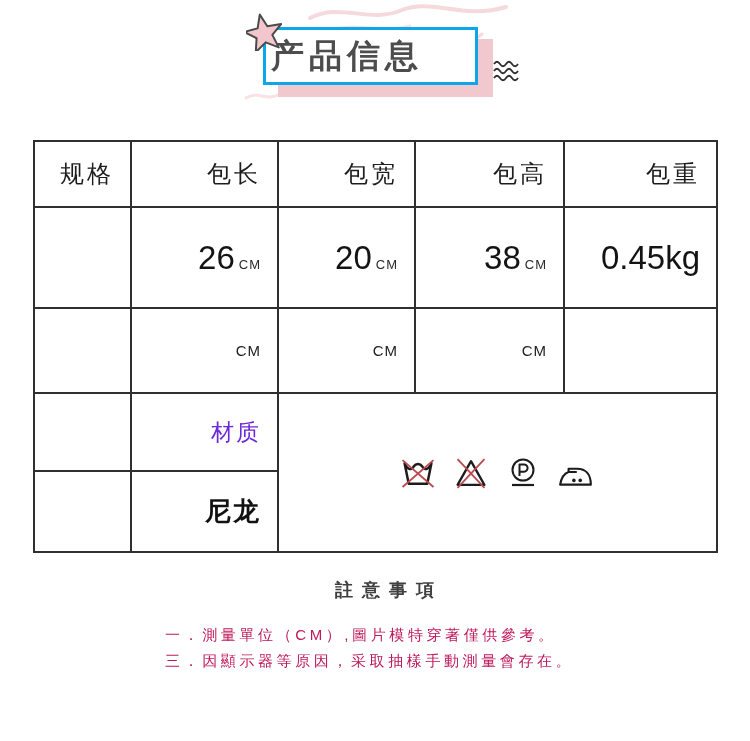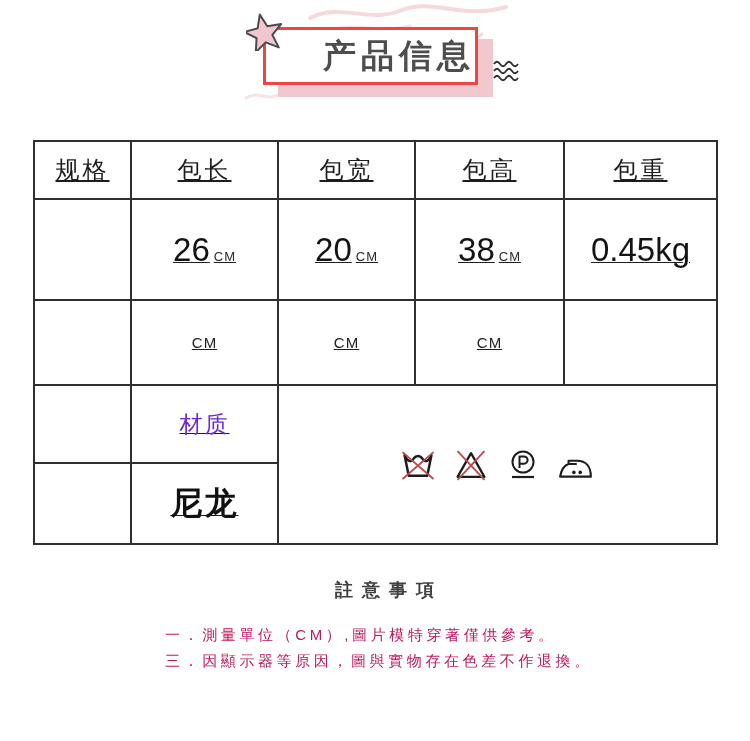--- a/index.html
+++ b/index.html
@@ -10,43 +10,43 @@
   }
   
   .hdr{position:absolute;left:0;top:0;width:750px;height:120px;}
   .hdr-scribbles{position:absolute;left:0;top:0;}
   .pink-shadow{
     position:absolute;left:278px;top:39px;width:215px;height:58px;
     background:#f1c8cd;
   }
   .title-box{
     position:absolute;left:263px;top:27px;width:215px;height:58px;
-    background:#ffffff;border:3px solid #ef4444;
-    display:flex;align-items:center;justify-content:flex-end;box-sizing:border-box;
+    background:#ffffff;border:3px solid #0ea5e9;
+    display:flex;align-items:center;justify-content:flex-start;box-sizing:border-box;
   }
   .title-text{
     font-size:33px;font-weight:600;color:#4d4d4d;letter-spacing:5px;
     padding-left:5px; 
     white-space:nowrap;
   }
   .star{position:absolute;left:246px;top:7px;}
   .waves{position:absolute;left:493px;top:60px;}
   
   .spec{position:absolute;left:33px;top:140px;}
   table{border-collapse:collapse;table-layout:fixed;width:683px;}
   td,th{
-    border:2px solid #2f2f2f;text-align:center;vertical-align:middle;
-    padding:8px;font-weight:normal;overflow:hidden;text-decoration:underline;
+    border:2px solid #2f2f2f;text-align:right;vertical-align:middle;
+    padding:16px;font-weight:normal;overflow:hidden;
   }
   .th-cell{font-size:24px;letter-spacing:3px;color:#1d1d1d;}
   .num{font-size:33px;color:#141414;}
   .unit{font-size:13px;color:#2a2a2a;letter-spacing:1px;margin-left:4px;}
   .unit-only{font-size:15px;letter-spacing:1px;color:#222;}
   .material-label{font-size:23px;letter-spacing:2px;color:#6d28d9;}
-  .material-value{font-size:32px;font-weight:700;letter-spacing:2px;color:#111;}
+  .material-value{font-size:26px;font-weight:700;letter-spacing:2px;color:#111;}
   .care-cell-inner{display:flex;align-items:center;justify-content:center;gap:19px;}
   .care-icon{display:inline-flex;}
   
   .notes-heading{
     position:absolute;left:0;top:578px;width:778px;text-align:center;
     font-size:18px;font-weight:700;color:#3f3f3f;letter-spacing:9px;
   }
   .notes-list{
     position:absolute;left:165px;top:622px;width:560px;
     font-size:15px;color:#be185d;letter-spacing:3.6px;line-height:25.5px;
@@ -160,14 +160,14 @@
         <span class="material-value">尼龙</span>
       </td>
     </tr>
   </tbody>
     </table>
 </div>
 
 <div class="notes-heading">註意事項</div>
 <div class="notes-list">
   <div class="note-line">一．測量單位（CM）,圖片模特穿著僅供參考。</div>
-  <div class="note-line">三．因顯示器等原因，圖與實物存在色差不作退換。</div>
+  <div class="note-line">三．因顯示器等原因，采取抽樣手動測量會存在。</div>
 </div>
 
 </body></html>

